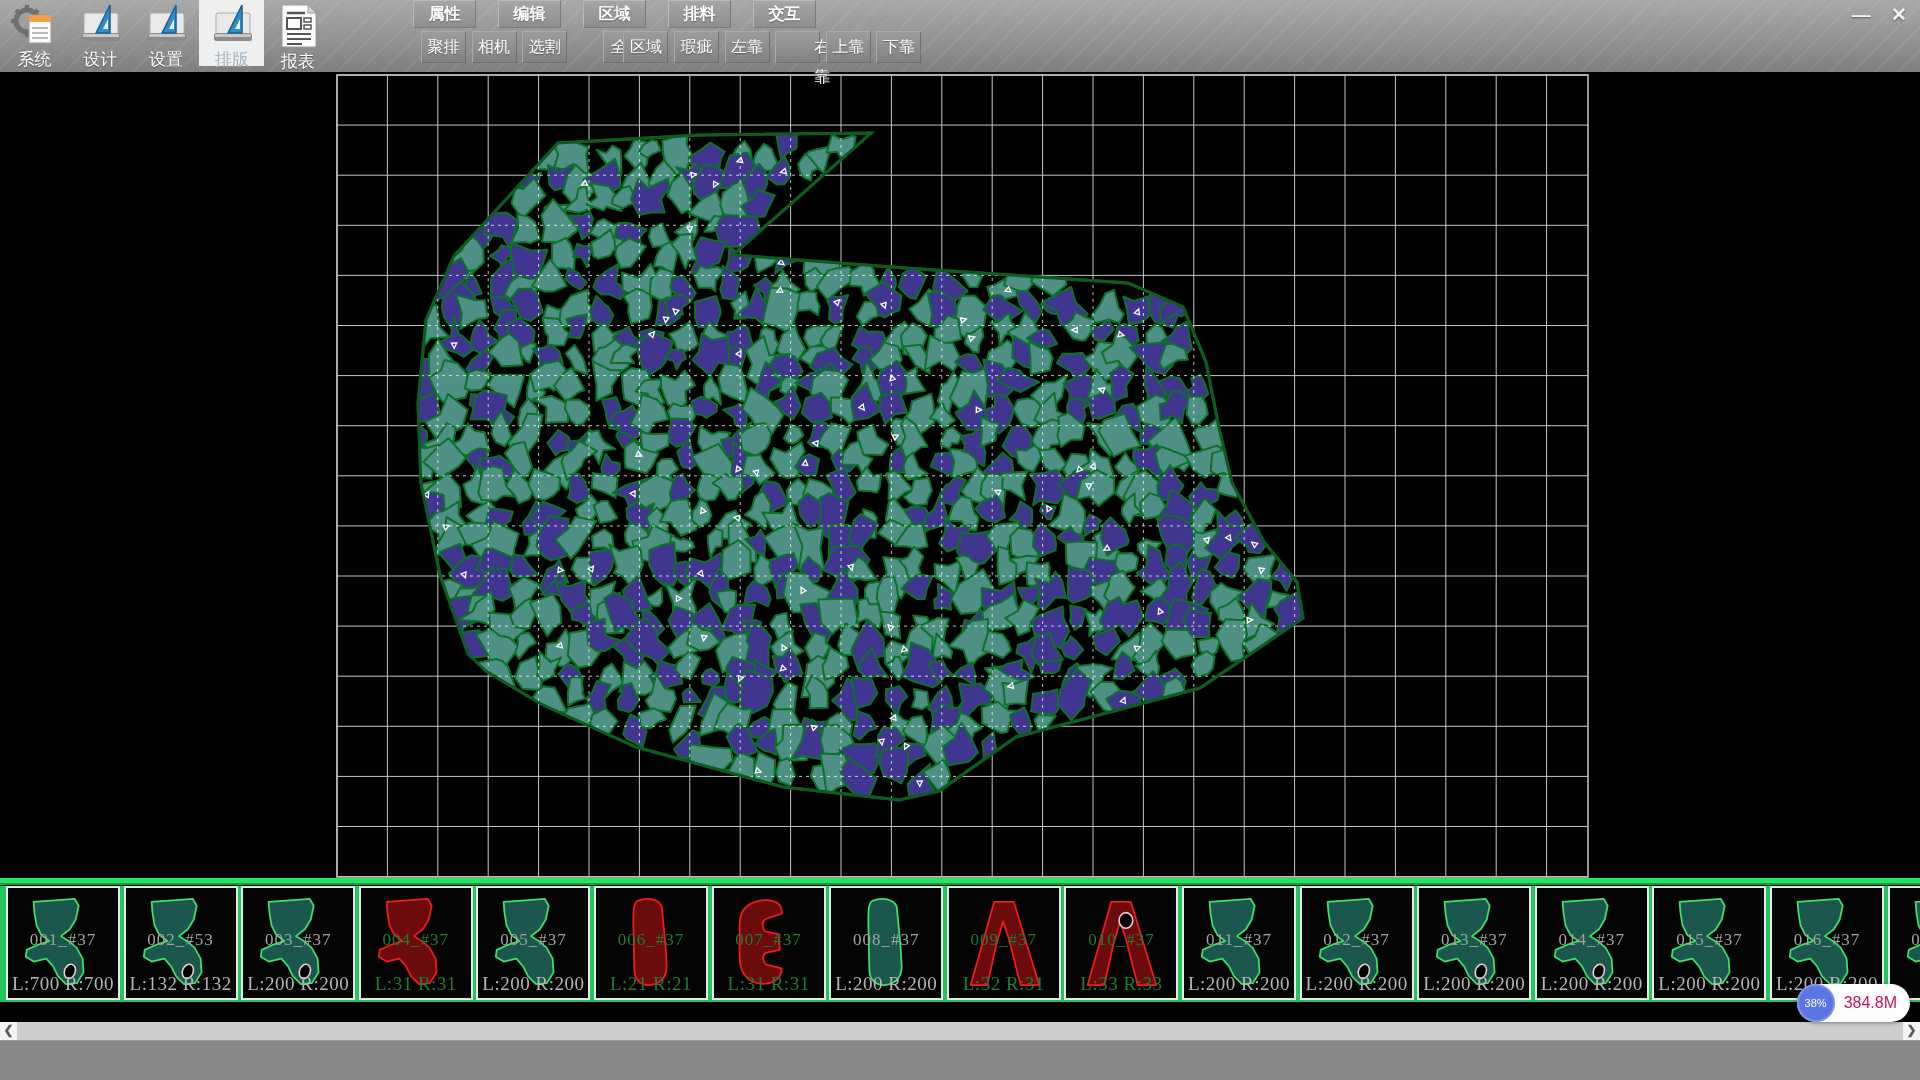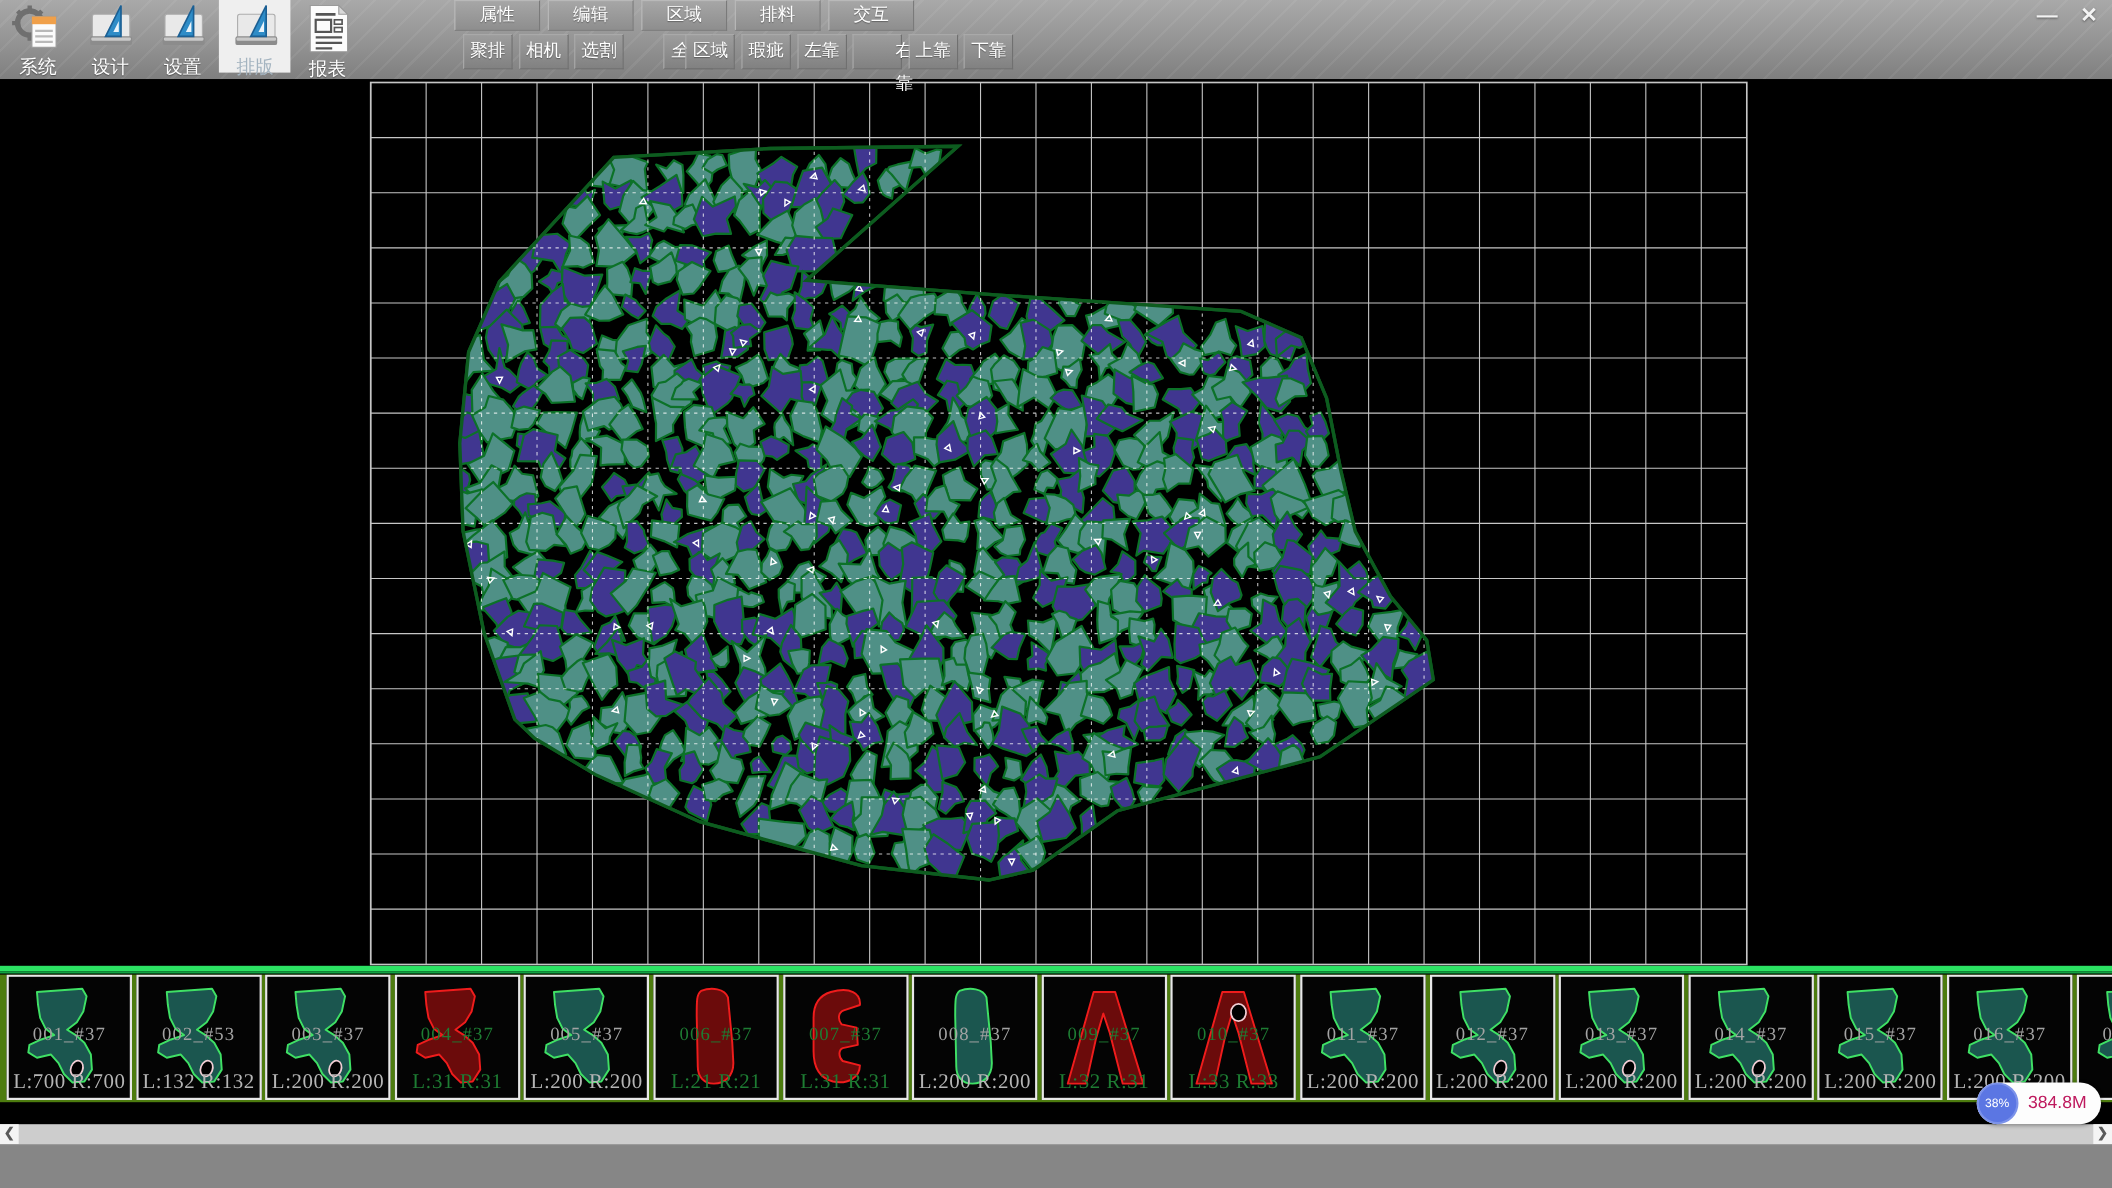--- a/index.html
+++ b/index.html
@@ -12,25 +12,25 @@
     background:linear-gradient(180deg,#a9a9a9 0%,#939393 55%,#7f7f7f 100%); }
   #toolbar::after { content:""; position:absolute; inset:0;
     background:repeating-linear-gradient(135deg, rgba(255,255,255,.06) 0 2px, transparent 2px 16px);
     pointer-events:none; }
   .nav-tile { position:absolute; top:0; width:65px; height:66px; text-align:center; cursor:default; z-index:2; }
   .nav-tile.active { background:#efefef; }
   .nav-tile svg { margin-top:3px; }
   .nav-label { font-size:17px; color:#fff; text-shadow:0 1px 1px rgba(0,0,0,.4); line-height:17px; }
   .nav-tile.active .nav-label { color:#a4b4c0; text-shadow:none; }
 
-  .menu1-btn { position:absolute; top:0; height:28px; width:78px; z-index:2;
+  .menu1-btn { position:absolute; top:0; height:28px; width:63px; z-index:2;
     background:linear-gradient(180deg,#a6a6a6,#8e8e8e);
     border:1px solid #b9b9b9; border-right-color:#7a7a7a; border-bottom-color:#7a7a7a;
     color:#fff; font-size:16px; text-align:center; line-height:26px;
-    text-shadow:0 1px 1px rgba(0,0,0,.35); }
+    text-shadow:0 1px 1px rgba(0,0,0,.35);font-weight:bold; }
   .menu2-btn { position:absolute; top:31px; height:32px; width:45px; z-index:2;
     background:linear-gradient(180deg,#9d9d9d,#818181);
     border:1px solid #ababab; border-right-color:#707070; border-bottom-color:#707070;
     color:#fff; font-size:16px; text-align:center; line-height:30px;
     text-shadow:0 1px 1px rgba(0,0,0,.35); }
 
   .win-btn { position:absolute; top:2px; width:34px; height:26px; z-index:3;
     color:#f3f3f3; font-size:19px; font-weight:bold; text-align:center; line-height:26px;
     text-shadow:0 1px 2px rgba(0,0,0,.45); }
   #btn-min { right:42px; letter-spacing:0; }
@@ -38,21 +38,21 @@
 
   
   #canvas-wrap { position:absolute; left:0; top:72px; width:1920px; height:806px; background:#000; }
 
   
   #sep-green { position:absolute; left:0; top:878px; width:1920px; height:8px; background:#000; }
   #sep-green .g1 { position:absolute; left:0; top:0; width:100%; height:5px; background:#2ce263; }
   #sep-green .g2 { position:absolute; left:0; top:5px; width:100%; height:2px; background:#13a242; }
 
   
-  #thumbs { position:absolute; left:0; top:886px; width:1920px; height:116px; background:#4d7c0f; overflow:hidden; }
+  #thumbs { position:absolute; left:0; top:886px; width:1920px; height:116px; background:#22c55e; overflow:hidden; }
   .thumb-cell { position:absolute; top:0; width:114px; height:114px; background:#040404;
     border:2px solid #e8e8e8; }
   .thumb-cell svg { position:absolute; left:6px; top:4px; }
   .t-id  { position:absolute; left:0; right:0; top:42px; text-align:center; z-index:2;
            font-family:"Liberation Serif", serif; font-size:17px; letter-spacing:1px; }
   .t-lr  { position:absolute; left:0; right:0; bottom:3px; text-align:center; z-index:2;
            font-family:"Liberation Serif", serif; font-size:19px; letter-spacing:.5px; }
   .txt-gray  .t-id { color:#a3a3a3; } .txt-gray  .t-lr { color:#b5b5b5; }
   .txt-green .t-id { color:#1e7c33; } .txt-green .t-lr { color:#1e7c33; }
 

